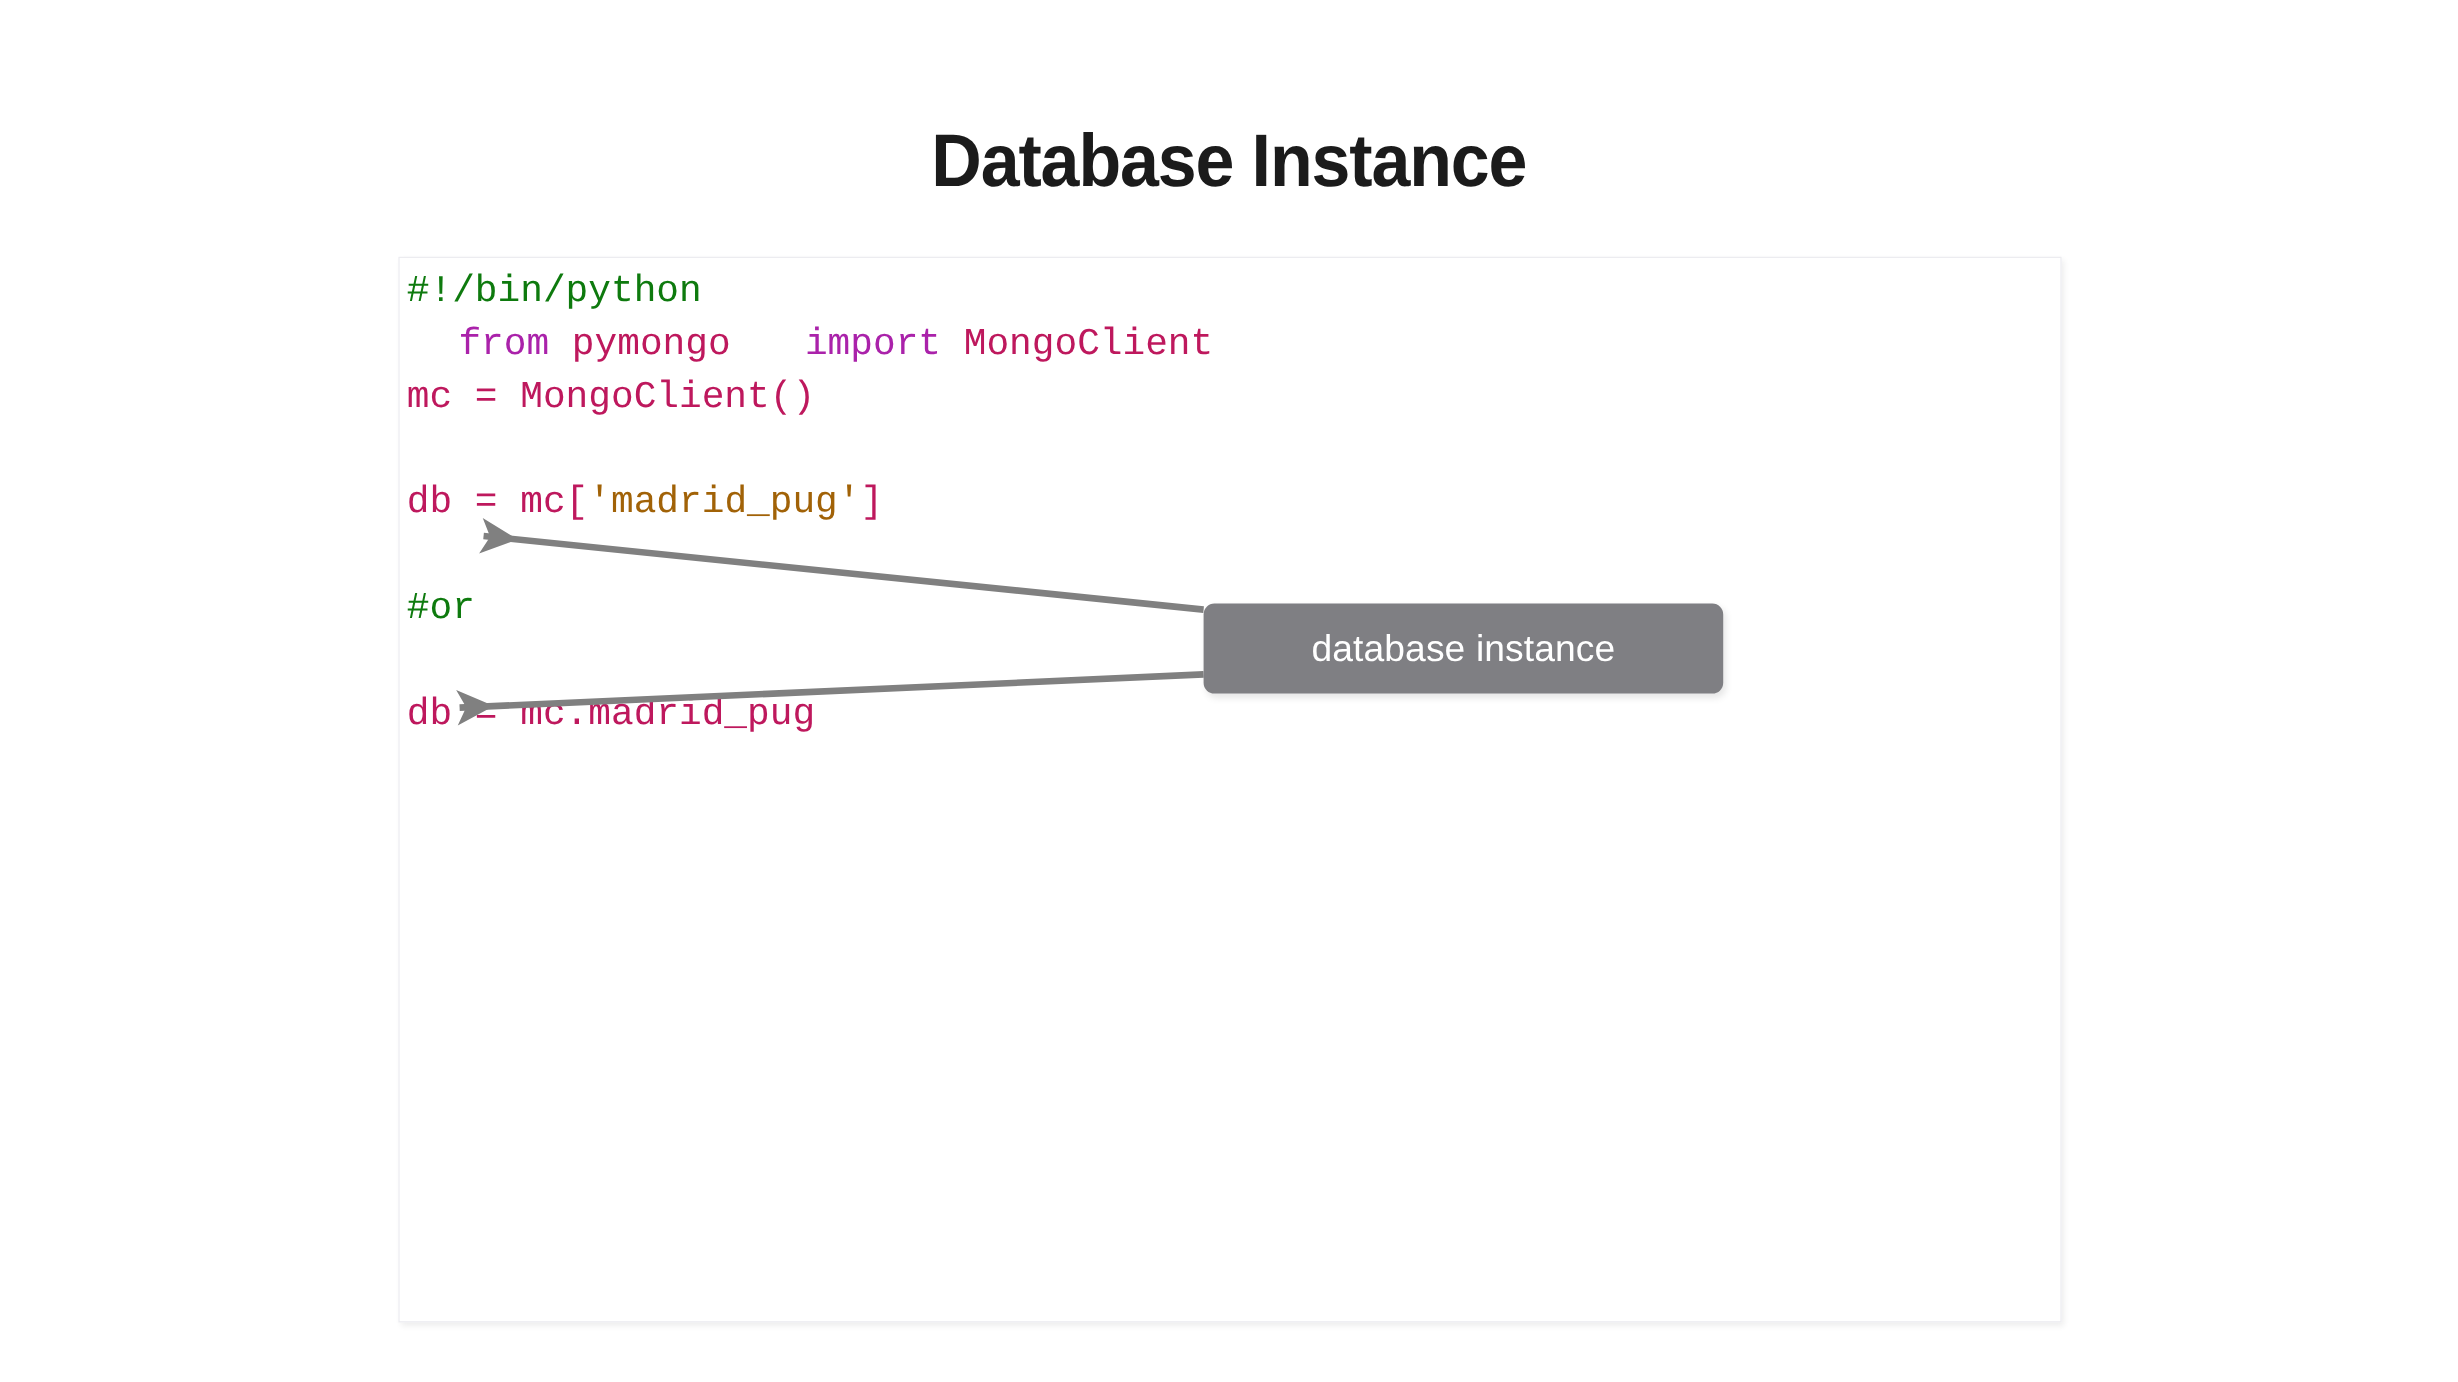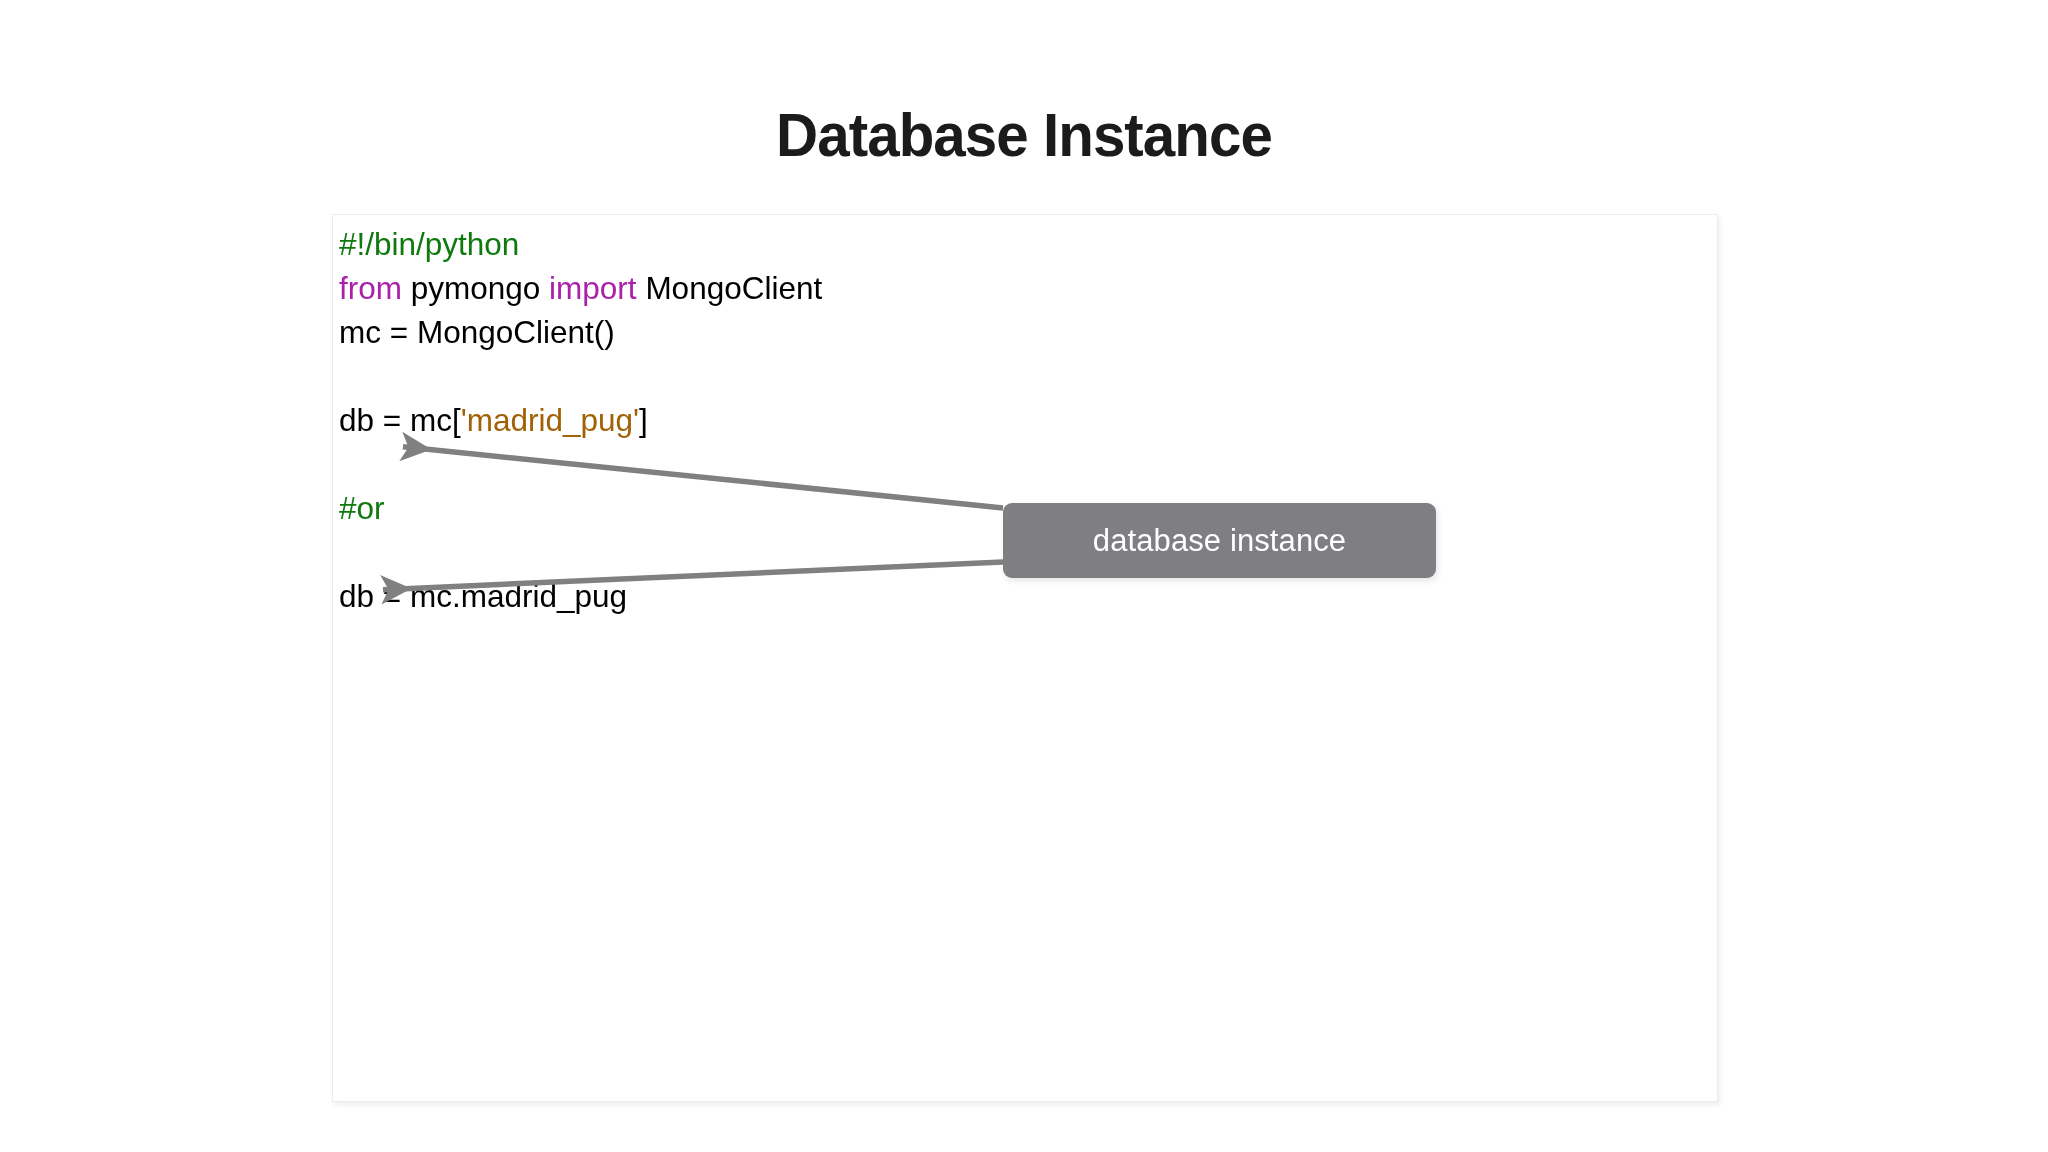--- a/index.html
+++ b/index.html
@@ -45,32 +45,32 @@
     box-sizing: border-box;
     box-shadow: 2px 3px 5px rgba(0,0,0,0.07);
     overflow: hidden;
   }
 
   #code-block {
     position: absolute;
     left: 6px;
     top: 7px;
     margin: 0;
-    font-family: Liberation Sans, sans-serif;
+    font-family: Liberation Mono, monospace;
     font-size: 31.5px;
     line-height: 44px;
     color: #000000;
     white-space: pre;
     letter-spacing: 0px;
   }
   #code-block .ln { display: block; height: 44px; }
   .tok-comment { color: #0e7a0e; }
-  .tok-keyword { color: #aa22aa; }
+  .tok-keyword { color: #aa22aa; margin-left: 43px; }
   .tok-string  { color: #a16207; }
-  .tok-plain   { color: #000000; }
+  .tok-plain   { color: #be185d; }
 
   
   #annotation-layer {
     position: absolute;
     left: 0;
     top: 0;
     width: 2048px;
     height: 1152px;
     pointer-events: none;
   }

